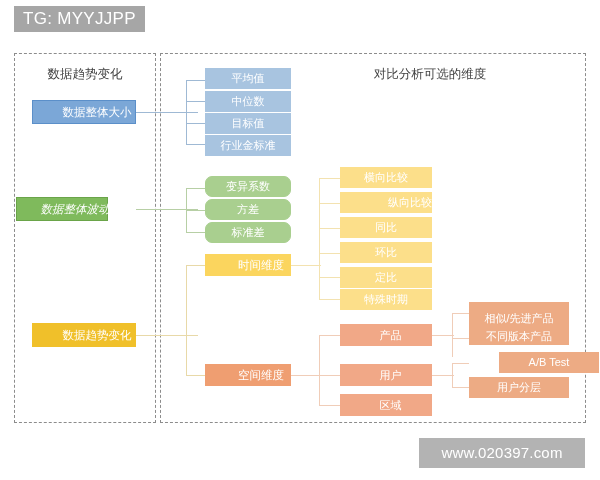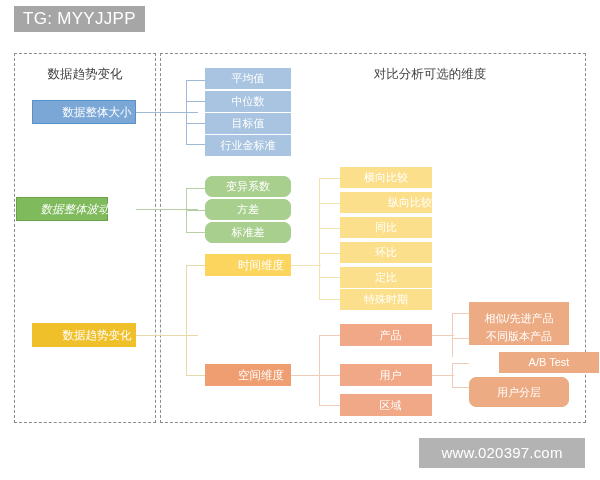--- a/index.html
+++ b/index.html
@@ -185,17 +185,17 @@
 
   <div class="node n-salmon3" style="left:469px; top:302px; width:100px; height:32px;text-align:center;">相似/先进产品</div>
   <div class="node n-salmon3" style="left:469px; top:327px; width:100px; height:18px;">不同版本产品</div>
 
   <div class="conn h c-salmon" style="left:432px; top:375px; width:22px;"></div>
   <div class="conn v c-salmon" style="left:452px; top:363px; height:24px;"></div>
   <div class="conn h c-salmon" style="left:452px; top:363px; width:17px;"></div>
   <div class="conn h c-salmon" style="left:452px; top:387px; width:17px;"></div>
 
   <div class="node n-salmon3" style="left:469px; top:352px; width:100px; height:21px;margin-left:30px;">A/B Test</div>
-  <div class="node n-salmon3" style="left:469px; top:377px; width:100px; height:30px;border-radius:7px;">用户分层</div>
+  <div class="node n-salmon3" style="left:469px; top:377px; width:100px; height:21px;">用户分层</div>
 
   <div class="watermark">www.020397.com</div>
 
 </div>
 
 </body></html>

